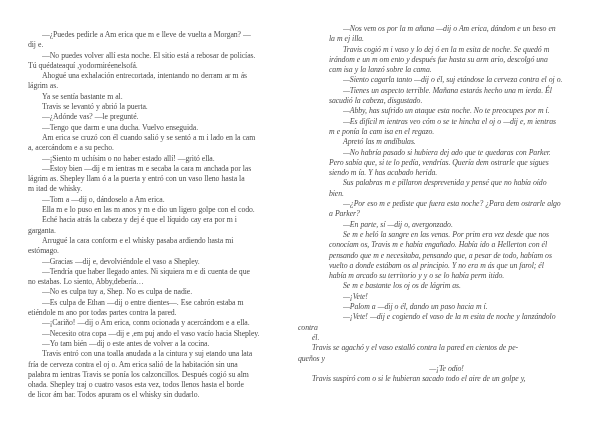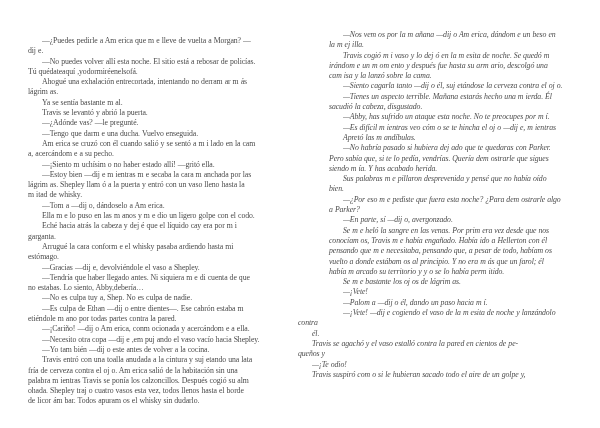--- a/index.html
+++ b/index.html
@@ -8,21 +8,20 @@
     width: 600px;
     height: 428px;
     background: #ffffff;
     overflow: hidden;
   }
   .spread {
     position: relative;
     width: 600px;
     height: 396px;
     background: #ffffff;
-    margin-top: 6px;
   }
   .page {
     position: absolute;
     font-family: "Liberation Serif", "DejaVu Serif", serif;
     font-size: 7.8px;
     color: #3f3f3f;
     letter-spacing: -0.1px;
     word-spacing: 0.25px;
     filter: blur(0.2px);
     opacity: 0.95;
@@ -93,20 +92,21 @@
       <div class="line indent">—Nos vem os por la m añana —dij o Am erica, dándom e un beso en</div>
       <div class="line">la m ej illa.</div>
       <div class="line indent">Travis cogió m i vaso y lo dej ó en la m esita de noche. Se quedó m</div>
       <div class="line">irándom e un m om ento y después fue hasta su arm ario, descolgó una</div>
       <div class="line">cam isa y la lanzó sobre la cama.</div>
       <div class="line indent">—Siento cagarla tanto —dij o él, suj etándose la cerveza contra el oj o.</div>
       <div class="line indent">—Tienes un aspecto terrible. Mañana estarás hecho una m ierda. Él</div>
       <div class="line">sacudió la cabeza, disgustado.</div>
       <div class="line indent">—Abby, has sufrido un ataque esta noche. No te preocupes por m í.</div>
       <div class="line indent">—Es difícil m ientras veo cóm o se te hincha el oj o —dij e, m ientras</div>
+      <div class="line">m e ponía la cam isa en el regazo.</div>
       <div class="line indent">Apretó las m andíbulas.</div>
       <div class="line indent">—No habría pasado si hubiera dej ado que te quedaras con Parker.</div>
       <div class="line">Pero sabía que, si te lo pedía, vendrías. Quería dem ostrarle que sigues</div>
       <div class="line">siendo m ía. Y has acabado herida.</div>
       <div class="line indent">Sus palabras m e pillaron desprevenida y pensé que no había oído</div>
       <div class="line">bien.</div>
       <div class="line indent">—¿Por eso m e pediste que fuera esta noche? ¿Para dem ostrarle algo</div>
       <div class="line">a Parker?</div>
       <div class="line indent">—En parte, sí —dij o, avergonzado.</div>
       <div class="line indent">Se m e heló la sangre en las venas. Por prim era vez desde que nos</div>
@@ -115,16 +115,16 @@
       <div class="line">vuelto a donde estábam os al principio. Y no era m ás que un farol; él</div>
       <div class="line">había m arcado su territorio y y o se lo había perm itido.</div>
       <div class="line indent">Se m e bastante los oj os de lágrim as.</div>
       <div class="line indent">—¡Vete!</div>
       <div class="line indent">—Palom a —dij o él, dando un paso hacia m í.</div>
       <div class="line indent">—¡Vete! —dij e cogiendo el vaso de la m esita de noche y lanzándolo</div>
       <div class="line" style="margin-left: -31px;">contra</div>
       <div class="line indent" style="margin-left: -31px;">él.</div>
       <div class="line indent" style="margin-left: -31px;">Travis se agachó y el vaso estalló contra la pared en cientos de pe-</div>
       <div class="line" style="margin-left: -31px;">queños y</div>
-      <div class="line indent" style="margin-left: -31px;">—¡Te odio!</div>
+      <div class="line indent" style="margin-left: -31px; text-align: center;">—¡Te odio!</div>
       <div class="line indent" style="margin-left: -31px;">Travis suspiró com o si le hubieran sacado todo el aire de un golpe y,</div>
     </div>
 </div>
 
 </body></html>

